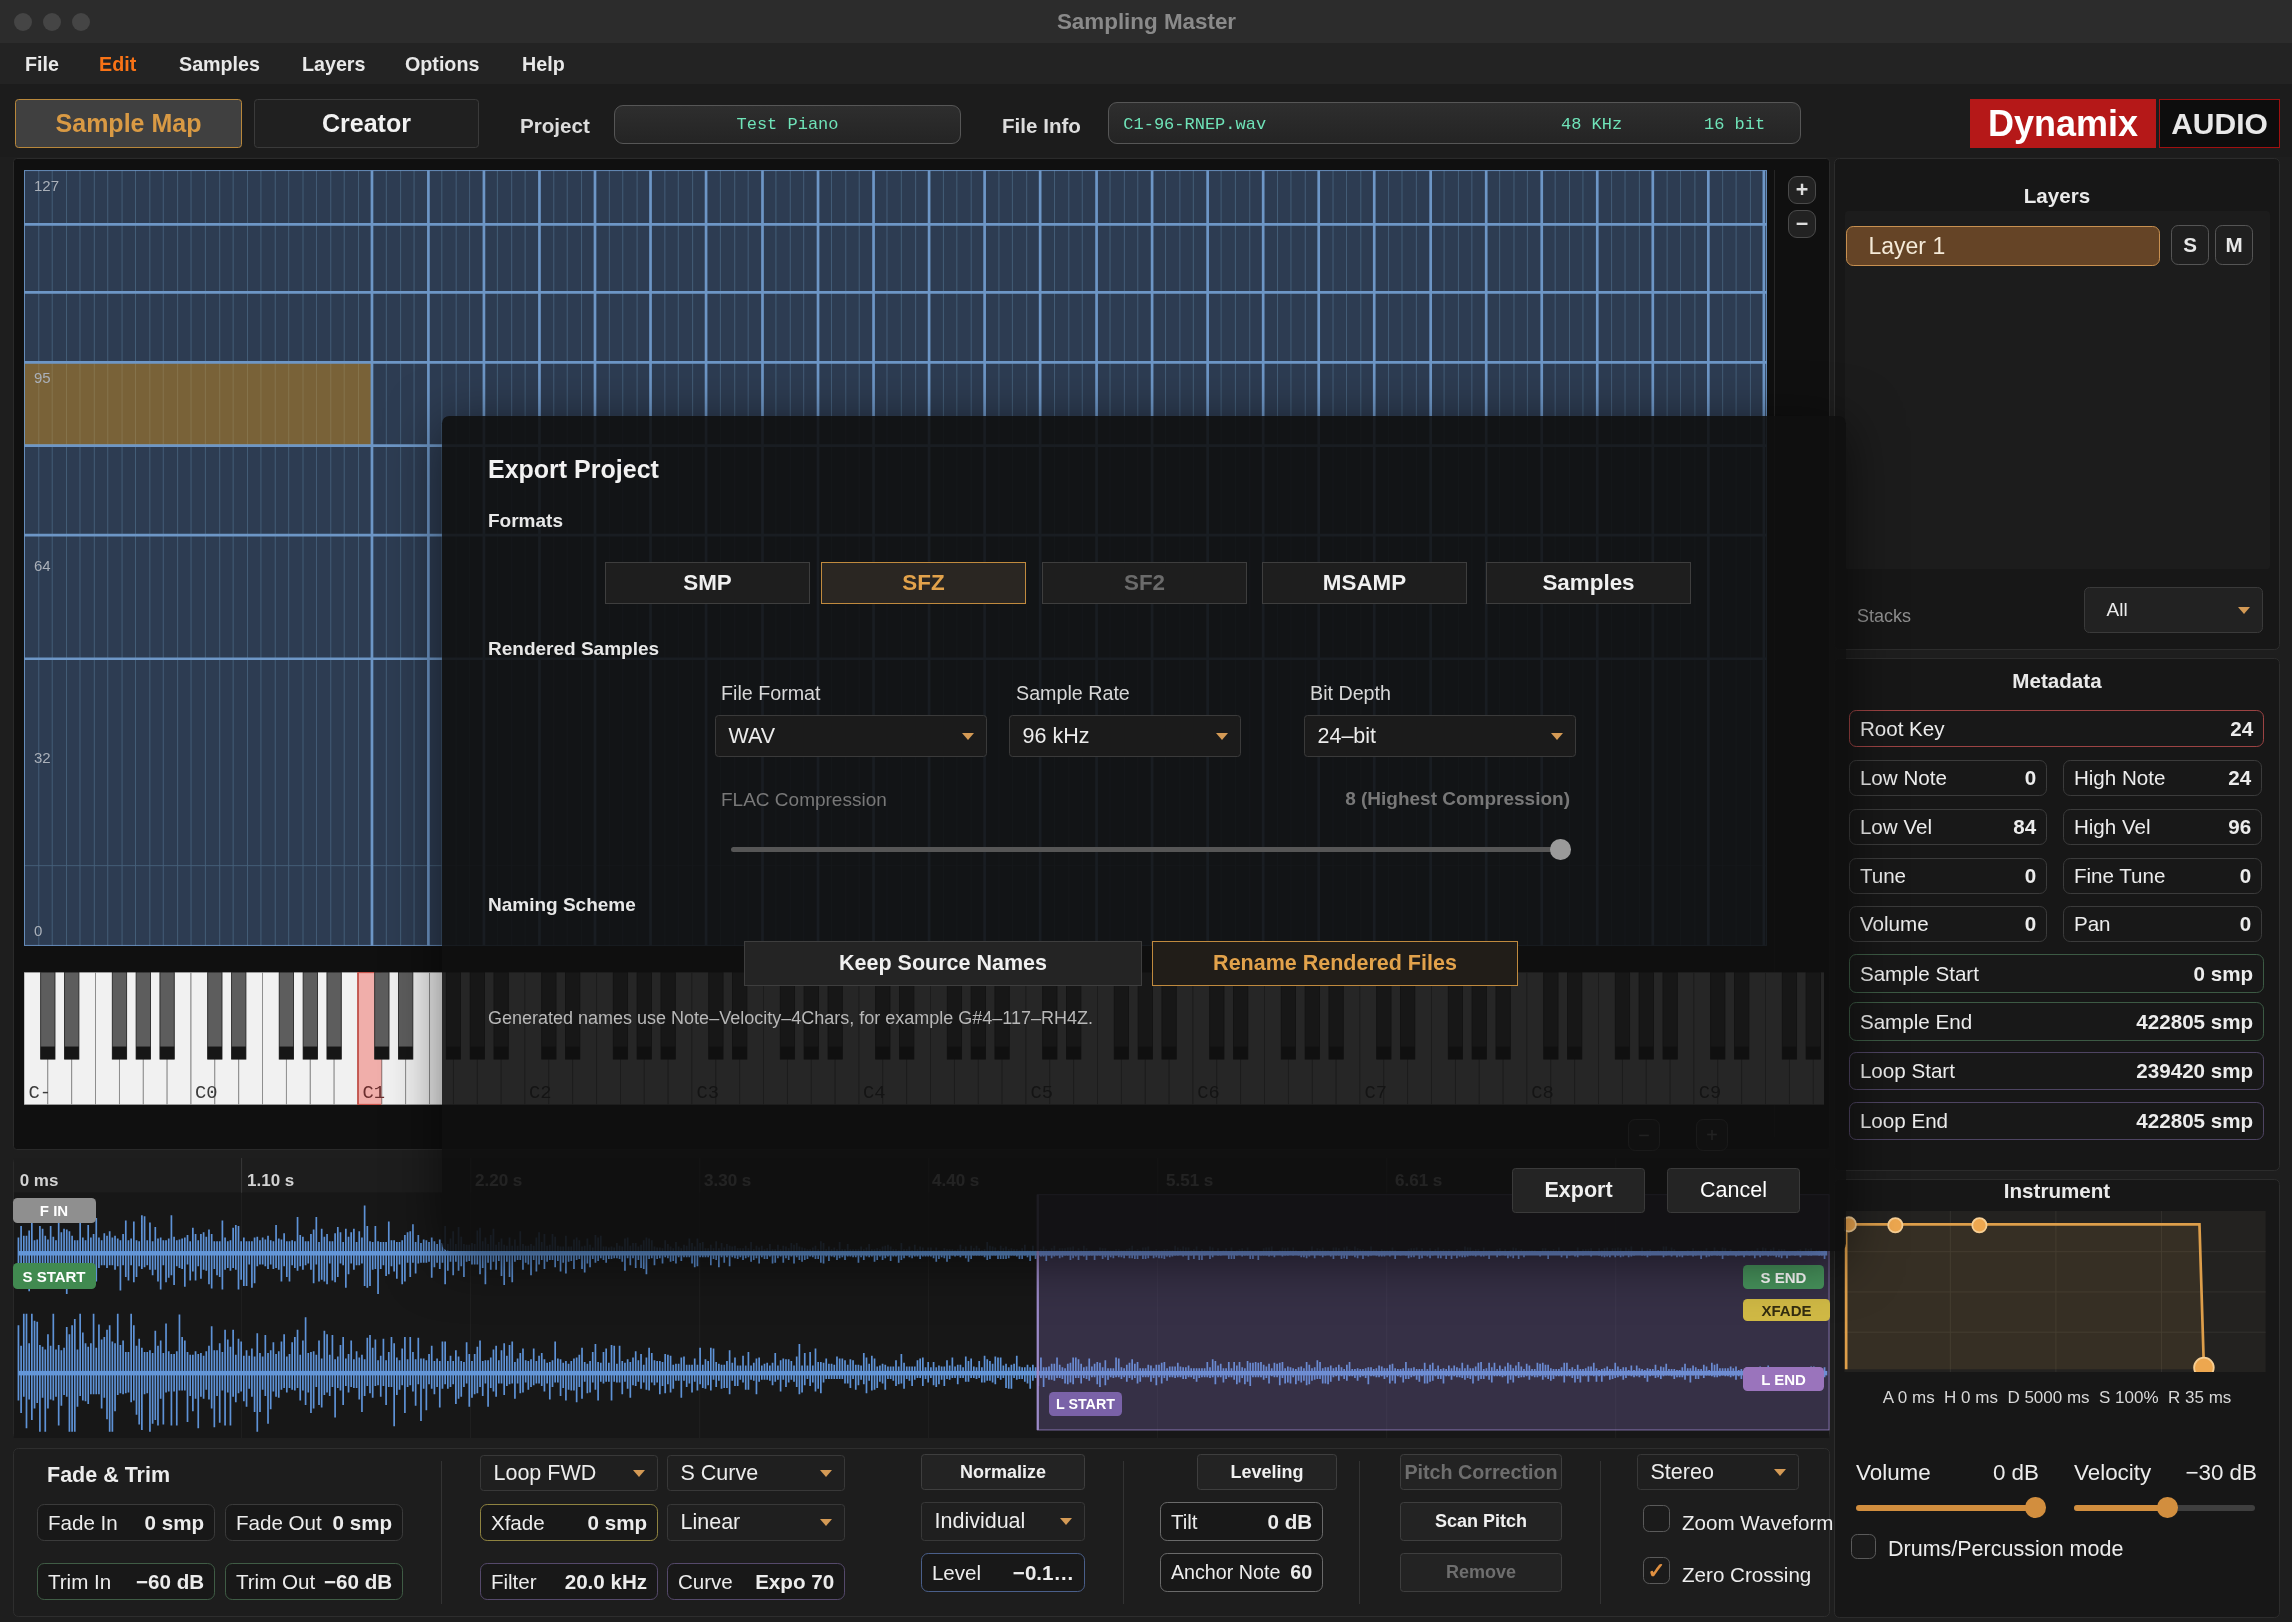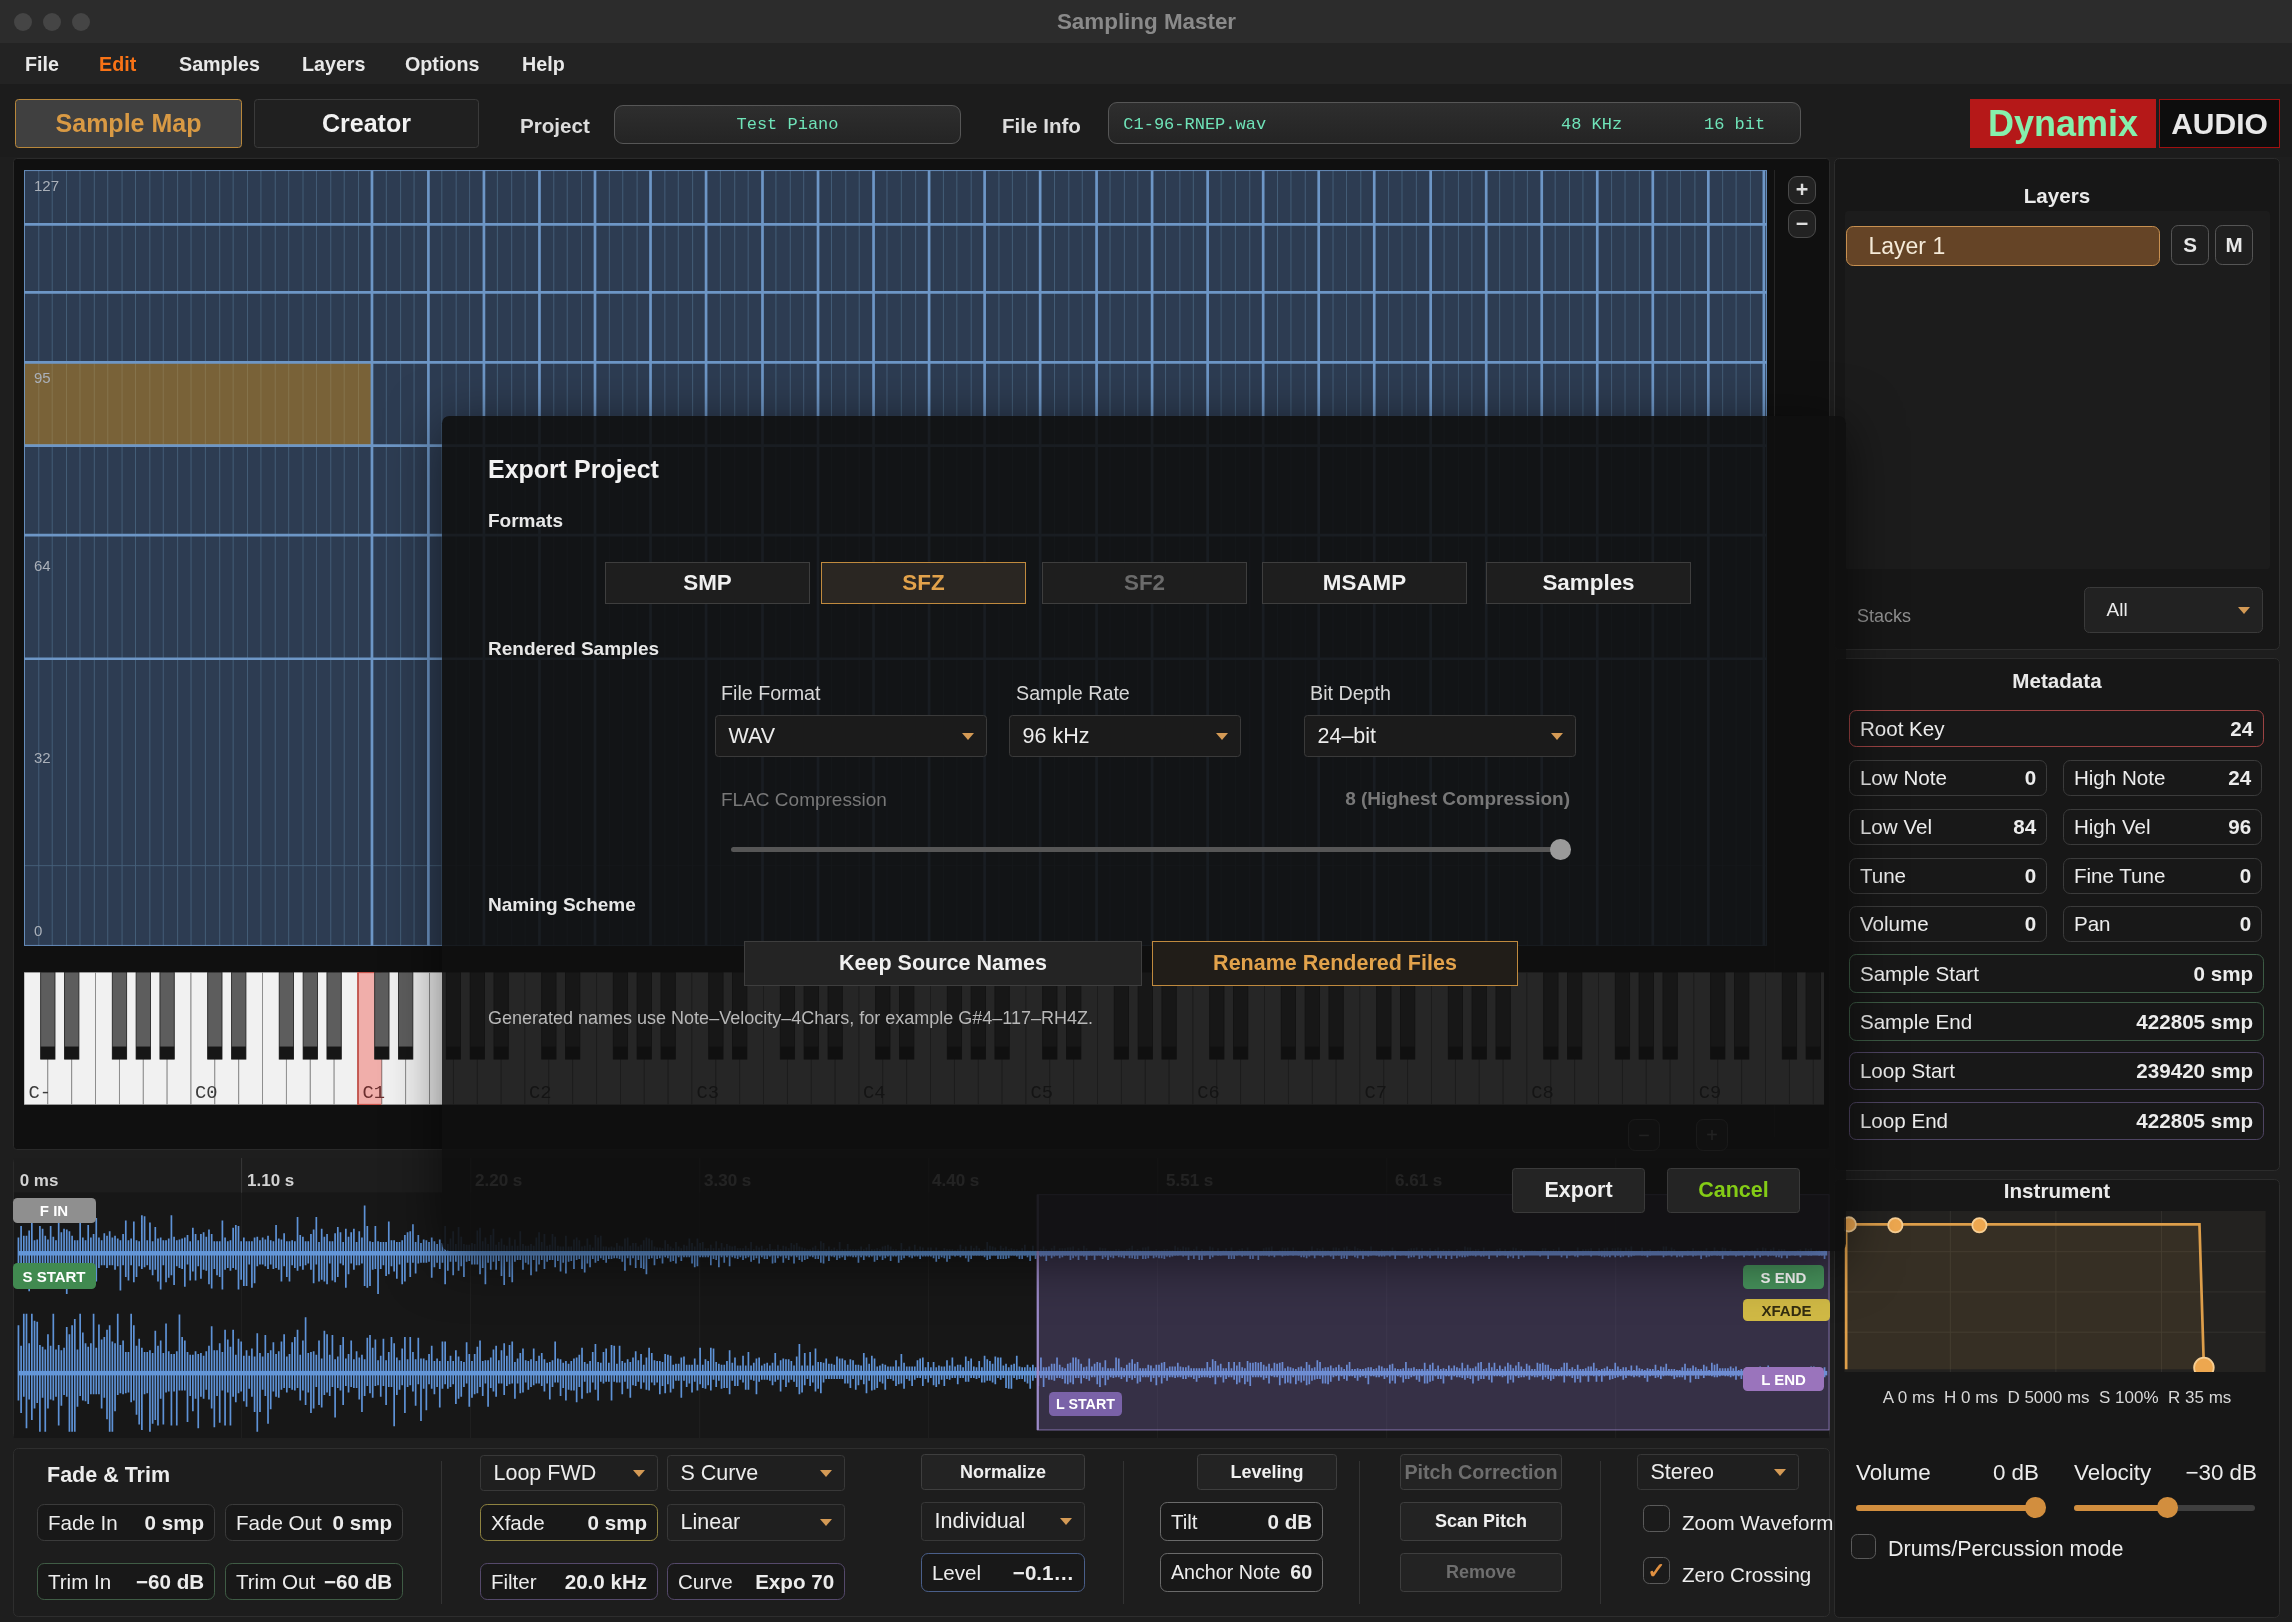--- a/index.html
+++ b/index.html
@@ -28,21 +28,21 @@
 <div class="abs" style="left:15px;top:99px;width:227px;height:49px;background:#404040;border:1.8px solid #b8873b;border-radius:3.6px;display:flex;align-items:center;justify-content:center;font-size:25px;font-weight:bold;color:#d99a44">Sample Map</div>
 <div class="abs" style="left:254px;top:99px;width:225px;height:49px;background:#202020;border:0.9px solid #3a3a3a;border-radius:3.6px;display:flex;align-items:center;justify-content:center;font-size:25px;font-weight:bold;color:#f2f2f2">Creator</div>
 <div class="abs" style="left:520px;top:114px;font-size:20.6px;font-weight:600;color:#dcdcdc">Project</div>
 <div class="abs" style="left:614px;top:105px;width:347px;height:39px;background:linear-gradient(#2e2e2e,#242424);border:1.3px solid #565656;border-radius:9px;display:flex;align-items:center;justify-content:center;font-family:'Liberation Mono',monospace;font-size:17px;color:#6fe3b8">Test Piano</div>
 <div class="abs" style="left:1002px;top:114px;font-size:20.6px;font-weight:600;color:#dcdcdc">File Info</div>
 <div class="abs" style="left:1108px;top:102px;width:693px;height:42px;background:linear-gradient(#2e2e2e,#242424);border:1.3px solid #565656;border-radius:9px;font-family:'Liberation Mono',monospace;font-size:17px;color:#6fe3b8">
     <span style="position:absolute;left:14.3px;top:11.6px">C1-96-RNEP.wav</span>
     <span style="position:absolute;left:452px;top:11.6px">48 KHz</span>
     <span style="position:absolute;left:595px;top:11.6px">16 bit</span>
   </div>
-<div class="abs" style="left:1970px;top:99px;width:186px;height:49px;background:#b51818;display:flex;align-items:center;justify-content:center;font-size:36px;font-weight:bold;color:#86efac">Dynamix</div>
+<div class="abs" style="left:1970px;top:99px;width:186px;height:49px;background:#b51818;display:flex;align-items:center;justify-content:center;font-size:36px;font-weight:bold;color:#ffffff">Dynamix</div>
 <div class="abs" style="left:2159px;top:99px;width:121px;height:49px;background:#0d0d0d;border:1.8px solid #a01010;display:flex;align-items:center;justify-content:center;font-size:30px;font-weight:bold;color:#e8e8e8">AUDIO</div>
 <div class="abs" style="left:12.5px;top:158px;width:1817px;height:992px;background:#101010;border:0.9px solid #2a2a2a;border-radius:3.6px"></div>
 <svg width="1743" height="776" style="position:absolute;left:24px;top:170px" viewBox="0 0 1946 866">
     <rect x="0" y="0" width="1946" height="866" fill="#2d3c52"></rect>
     <path d="M16.5 0V866 M31.5 0V866 M47.5 0V866 M62.5 0V866 M78.5 0V866 M93.5 0V866 M109.5 0V866 M124.5 0V866 M140.5 0V866 M155.5 0V866 M171.5 0V866 M186.5 0V866 M202.5 0V866 M218.5 0V866 M233.5 0V866 M249.5 0V866 M264.5 0V866 M280.5 0V866 M295.5 0V866 M311.5 0V866 M326.5 0V866 M342.5 0V866 M357.5 0V866 M373.5 0V866 M388.5 0V866 M404.5 0V866 M420.5 0V866 M435.5 0V866 M451.5 0V866 M466.5 0V866 M482.5 0V866 M497.5 0V866 M513.5 0V866 M528.5 0V866 M544.5 0V866 M559.5 0V866 M575.5 0V866 M591.5 0V866 M606.5 0V866 M622.5 0V866 M637.5 0V866 M653.5 0V866 M668.5 0V866 M684.5 0V866 M699.5 0V866 M715.5 0V866 M730.5 0V866 M746.5 0V866 M761.5 0V866 M777.5 0V866 M793.5 0V866 M808.5 0V866 M824.5 0V866 M839.5 0V866 M855.5 0V866 M870.5 0V866 M886.5 0V866 M901.5 0V866 M917.5 0V866 M932.5 0V866 M948.5 0V866 M963.5 0V866 M979.5 0V866 M995.5 0V866 M1010.5 0V866 M1026.5 0V866 M1041.5 0V866 M1057.5 0V866 M1072.5 0V866 M1088.5 0V866 M1103.5 0V866 M1119.5 0V866 M1134.5 0V866 M1150.5 0V866 M1166.5 0V866 M1181.5 0V866 M1197.5 0V866 M1212.5 0V866 M1228.5 0V866 M1243.5 0V866 M1259.5 0V866 M1274.5 0V866 M1290.5 0V866 M1305.5 0V866 M1321.5 0V866 M1336.5 0V866 M1352.5 0V866 M1368.5 0V866 M1383.5 0V866 M1399.5 0V866 M1414.5 0V866 M1430.5 0V866 M1445.5 0V866 M1461.5 0V866 M1476.5 0V866 M1492.5 0V866 M1507.5 0V866 M1523.5 0V866 M1538.5 0V866 M1554.5 0V866 M1570.5 0V866 M1585.5 0V866 M1601.5 0V866 M1616.5 0V866 M1632.5 0V866 M1647.5 0V866 M1663.5 0V866 M1678.5 0V866 M1694.5 0V866 M1709.5 0V866 M1725.5 0V866 M1740.5 0V866 M1756.5 0V866 M1772.5 0V866 M1787.5 0V866 M1803.5 0V866 M1818.5 0V866 M1834.5 0V866 M1849.5 0V866 M1865.5 0V866 M1880.5 0V866 M1896.5 0V866 M1911.5 0V866 M1927.5 0V866 M1942.5 0V866" stroke="#46617c" stroke-width="1"></path>
     <path d="M0 776.5H1946" stroke="#46617c" stroke-width="1"></path>
     <rect x="0" y="214" width="388.5" height="93" fill="#cd8c1e" fill-opacity="0.48" stroke="#c99b44" stroke-width="1.5"></rect>
     <path d="M388.5 0V866 M451.5 0V866 M513.5 0V866 M575.5 0V866 M637.5 0V866 M699.5 0V866 M761.5 0V866 M824.5 0V866 M886.5 0V866 M948.5 0V866 M1010.5 0V866 M1072.5 0V866 M1134.5 0V866 M1197.5 0V866 M1259.5 0V866 M1321.5 0V866 M1383.5 0V866 M1445.5 0V866 M1507.5 0V866 M1570.5 0V866 M1632.5 0V866 M1694.5 0V866 M1756.5 0V866 M1818.5 0V866 M1880.5 0V866 M1942.5 0V866" stroke="#6d96c6" stroke-width="3"></path>
     <path d="M0 60.5H1946 M0 136.5H1946 M0 214.5H1946 M0 307.5H1946 M0 407.5H1946 M0 545.5H1946" stroke="#6d96c6" stroke-width="3"></path>
     <rect x="0.5" y="0.5" width="1945" height="865" fill="none" stroke="#6d96c6" stroke-width="1"></rect>
@@ -474,13 +474,13 @@
   </div>
 <div class="abs" style="left:721px;top:789px;font-size:19px;color:#787878">FLAC Compression</div>
 <div class="abs" style="left:1272px;top:788px;width:298px;text-align:right;font-size:19px;font-weight:bold;color:#787878">8 (Highest Compression)</div>
 <div class="abs" style="left:731px;top:847px;width:836px;height:4.5px;border-radius:2.7px;background:#565656"></div>
 <div class="abs" style="left:1550px;top:839px;width:20.6px;height:20.6px;border-radius:50%;background:#9a9a9a"></div>
 <div class="abs" style="left:488px;top:894px;font-size:19px;font-weight:bold;color:#e8e8e8">Naming Scheme</div>
 <div class="abs" style="left:744px;top:941px;width:398px;height:45px;background:#242424;border:0.9px solid #3e3e3e;display:flex;align-items:center;justify-content:center;font-size:21.5px;font-weight:bold;color:#f0f0f0">Keep Source Names</div>
 <div class="abs" style="left:1152px;top:941px;width:366px;height:45px;background:#211d18;border:1.8px solid #c08a3e;display:flex;align-items:center;justify-content:center;font-size:21.5px;font-weight:bold;color:#e2a24b">Rename Rendered Files</div>
 <div class="abs" style="left:488px;top:1008px;font-size:18px;color:#b8b8b8">Generated names use Note–Velocity–4Chars, for example G#4–117–RH4Z.</div>
 <div class="abs" style="left:1512px;top:1168px;width:133px;height:45px;background:#242424;border:0.9px solid #3a3a3a;border-radius:3.6px;display:flex;align-items:center;justify-content:center;font-size:21.5px;font-weight:bold;color:#f0f0f0">Export</div>
-<div class="abs" style="left:1667px;top:1168px;width:133px;height:45px;background:#242424;border:0.9px solid #3a3a3a;border-radius:3.6px;display:flex;align-items:center;justify-content:center;font-size:21.5px;font-weight:bold;color:#84cc16">Cancel</div>
+<div class="abs" style="left:1667px;top:1168px;width:133px;height:45px;background:#242424;border:0.9px solid #3a3a3a;border-radius:3.6px;display:flex;align-items:center;justify-content:center;font-size:21.5px;font-weight:normal;color:#ffffff">Cancel</div>
 
 </body></html>

